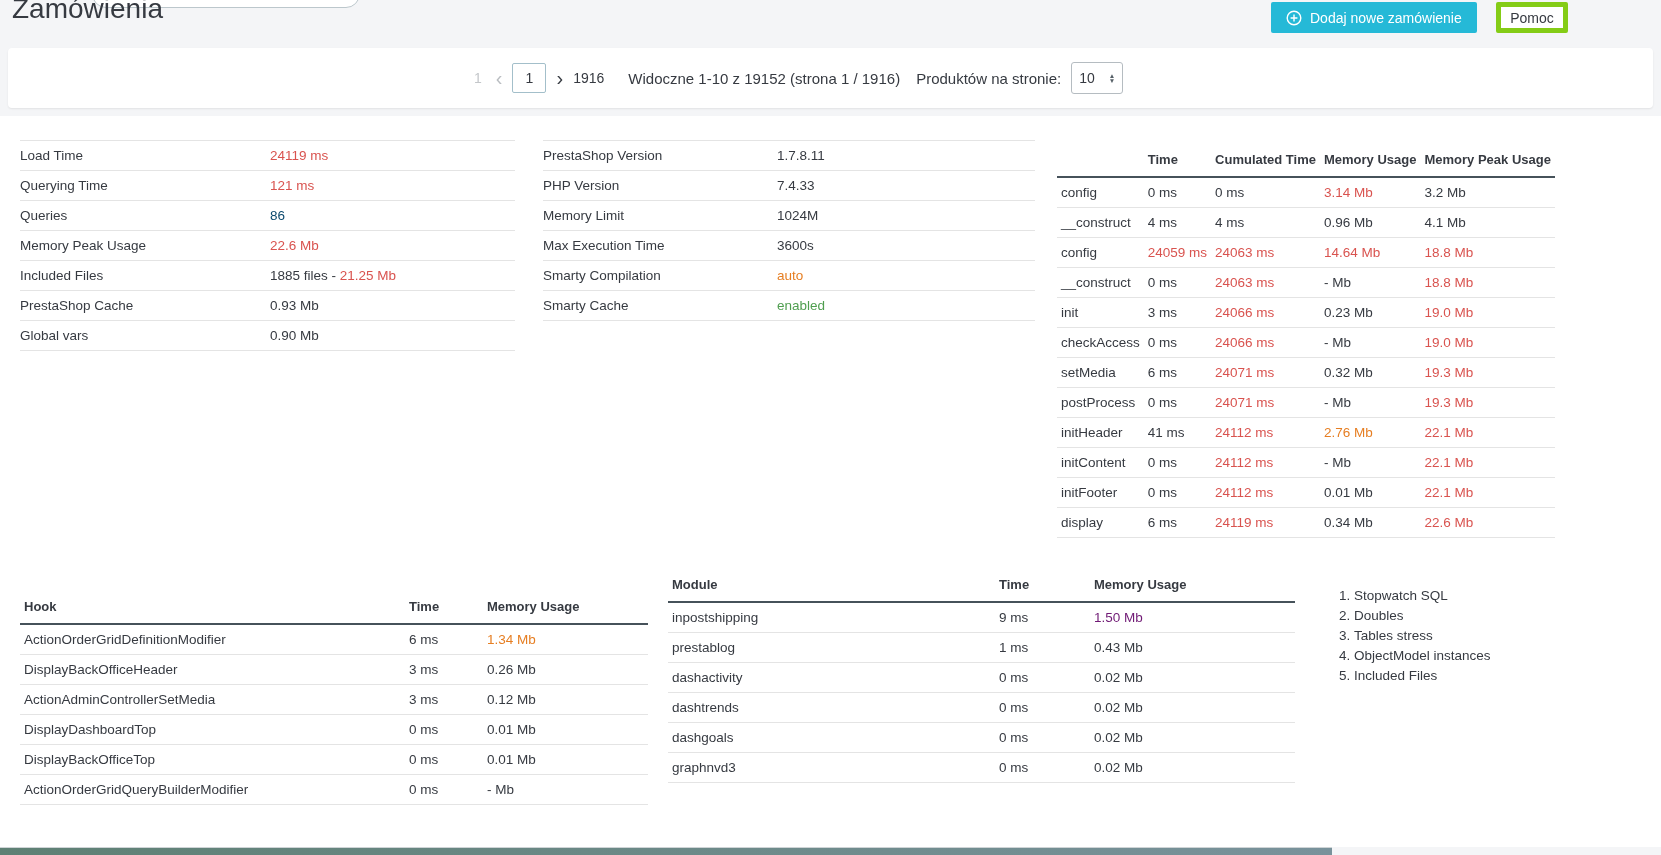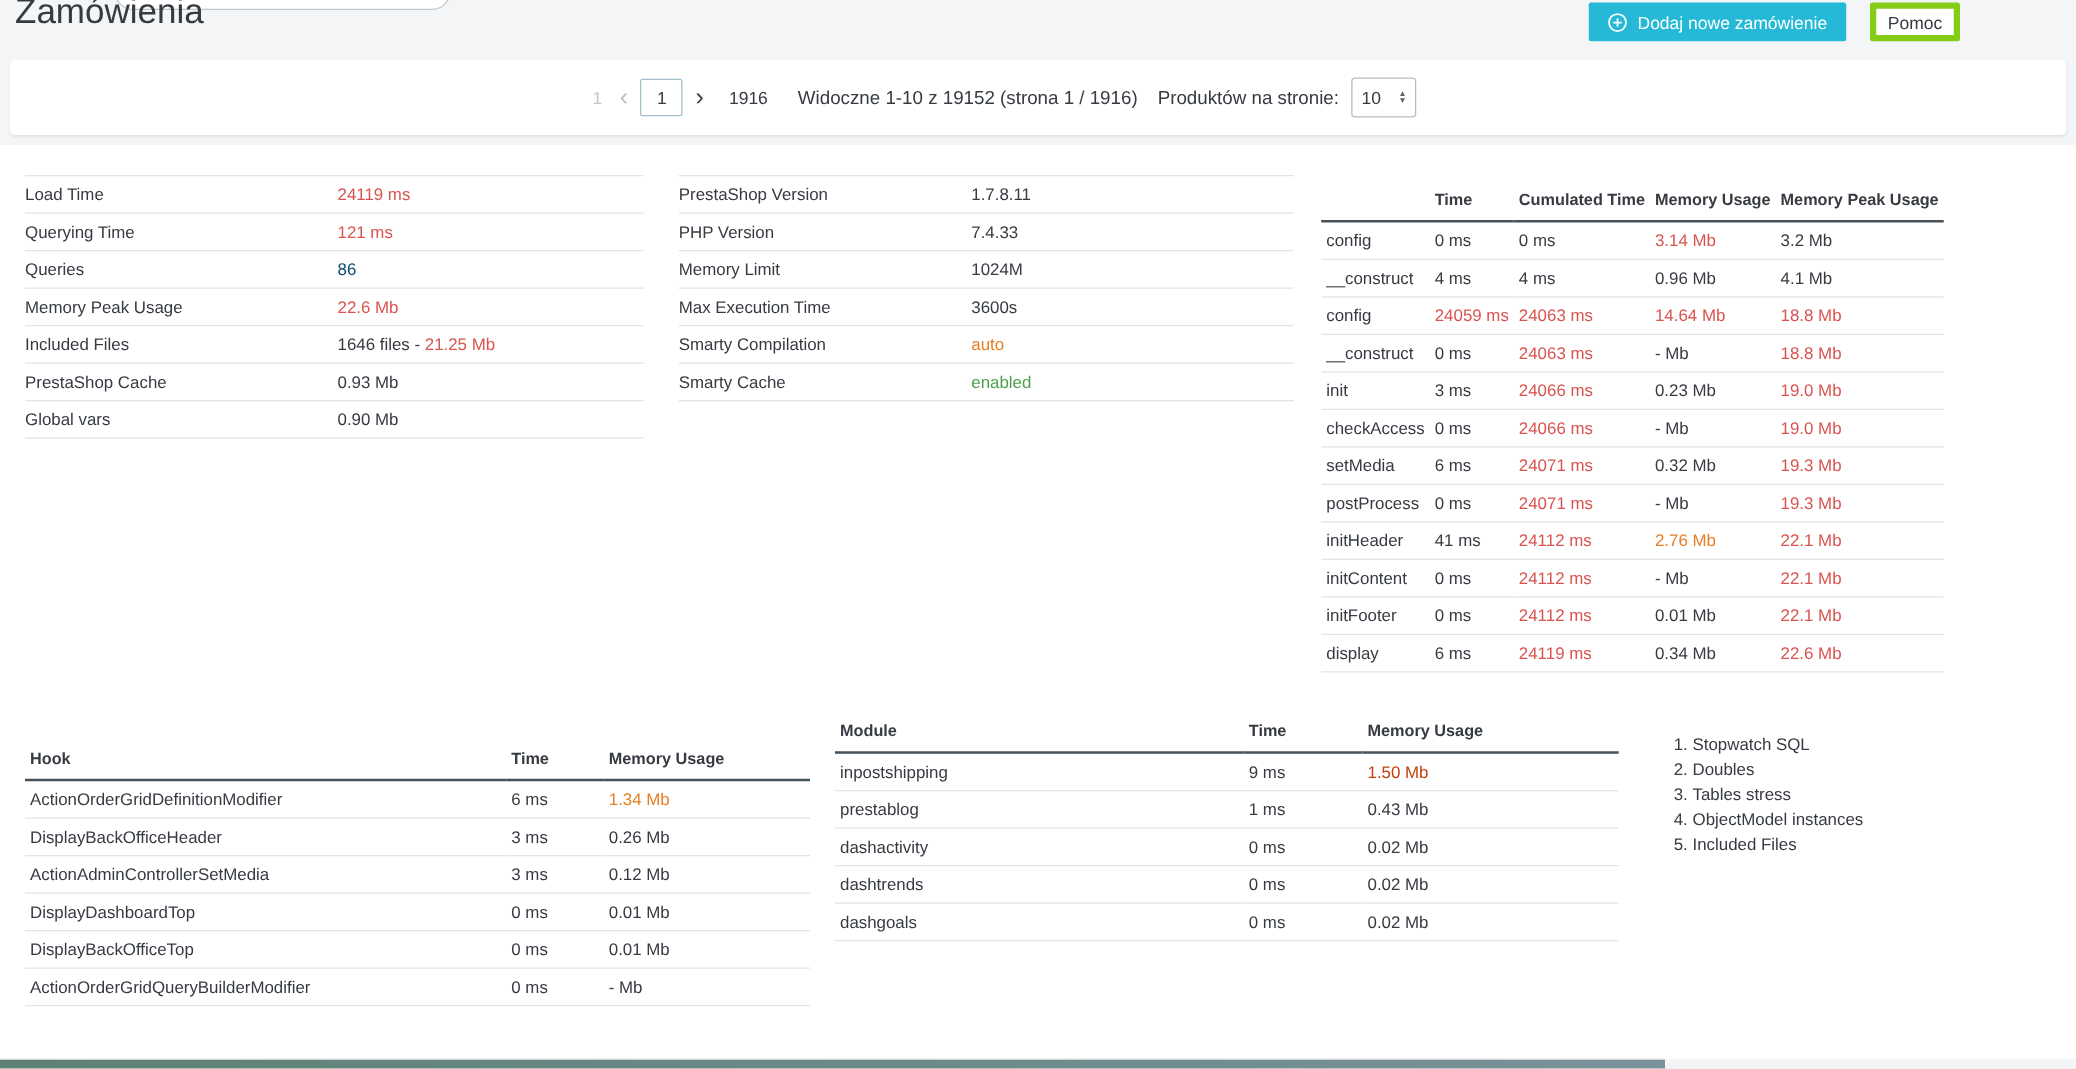--- a/index.html
+++ b/index.html
@@ -22,21 +22,21 @@
   
   .pagination-card{position:absolute;left:8px;top:48px;width:1645px;height:60px;background:#fff;
                    border-radius:4px;box-shadow:0 1px 2px rgba(0,0,0,.08)}
   .pagination-row{position:absolute;left:470px;top:48px;height:60px;display:flex;align-items:center;
                   font-size:14px;color:#363a41}
   .pg-first{color:#c4c7ca;padding:0 4px}
   .chev{font-size:20px;line-height:1;padding:0 10px;cursor:pointer;color:#363a41;background:none;border:none;font-family:inherit}
   .chev.muted{color:#b9bdc1}
   .page-input{width:34px;height:30px;border:1px solid #a3bfca;border-radius:2px;text-align:center;
               font-size:14px;color:#363a41;font-family:inherit}
-  .pg-last{margin-left:10px}
+  .pg-last{}
   .pg-summary{margin-left:24px;font-size:15px}
   .pg-perpage-label{margin-left:16px;font-size:15px}
   .perpage-select{margin-left:10px;width:52px;height:32px;border:1px solid #b5bcc1;border-radius:3px;
                   background:#fff;display:flex;align-items:center;justify-content:space-between;
                   padding:0 7px;cursor:pointer;font-size:14px}
   .select-arrows{display:flex;flex-direction:column;font-size:6.5px;line-height:5px;color:#566067}
 
   
   .debug-surface{position:absolute;left:0;top:116px;width:1661px;height:731px;background:#fff}
 
@@ -111,21 +111,21 @@
     <div class="kv-row">
       <span class="kv-label">Queries</span>
       <span class="kv-value"><span></span><span style="color: #0c4a6e;">86</span></span>
     </div>
     <div class="kv-row">
       <span class="kv-label">Memory Peak Usage</span>
       <span class="kv-value"><span></span><span style="color: rgb(217, 83, 79);">22.6 Mb</span></span>
     </div>
     <div class="kv-row">
       <span class="kv-label">Included Files</span>
-      <span class="kv-value"><span>1646 files - </span><span style="color: rgb(217, 83, 79);">21.25 Mb</span></span>
+      <span class="kv-value"><span>1885 files - </span><span style="color: rgb(217, 83, 79);">21.25 Mb</span></span>
     </div>
     <div class="kv-row">
       <span class="kv-label">PrestaShop Cache</span>
       <span class="kv-value"><span></span><span>0.93 Mb</span></span>
     </div>
     <div class="kv-row">
       <span class="kv-label">Global vars</span>
       <span class="kv-value"><span></span><span>0.90 Mb</span></span>
     </div>
   </div>
@@ -302,39 +302,44 @@
       <tr>
         <th style="width:327px">Module</th>
         <th style="width:95px">Time</th>
         <th style="width:205px">Memory Usage</th>
       </tr>
     </thead>
     <tbody>
       <tr>
         <td>inpostshipping</td>
         <td>9 ms</td>
-        <td style="color: #c2410c;">1.50 Mb</td>
+        <td style="color: #701a75;">1.50 Mb</td>
       </tr>
       <tr>
         <td>prestablog</td>
         <td>1 ms</td>
         <td>0.43 Mb</td>
       </tr>
       <tr>
         <td>dashactivity</td>
         <td>0 ms</td>
         <td>0.02 Mb</td>
       </tr>
       <tr>
         <td>dashtrends</td>
         <td>0 ms</td>
         <td>0.02 Mb</td>
       </tr>
       <tr>
         <td>dashgoals</td>
+        <td>0 ms</td>
+        <td>0.02 Mb</td>
+      </tr>
+      <tr>
+        <td>graphnvd3</td>
         <td>0 ms</td>
         <td>0.02 Mb</td>
       </tr>
     </tbody>
   </table>
 
   <ol class="debug-links">
     <li>Stopwatch SQL</li>
     <li>Doubles</li>
     <li>Tables stress</li>

